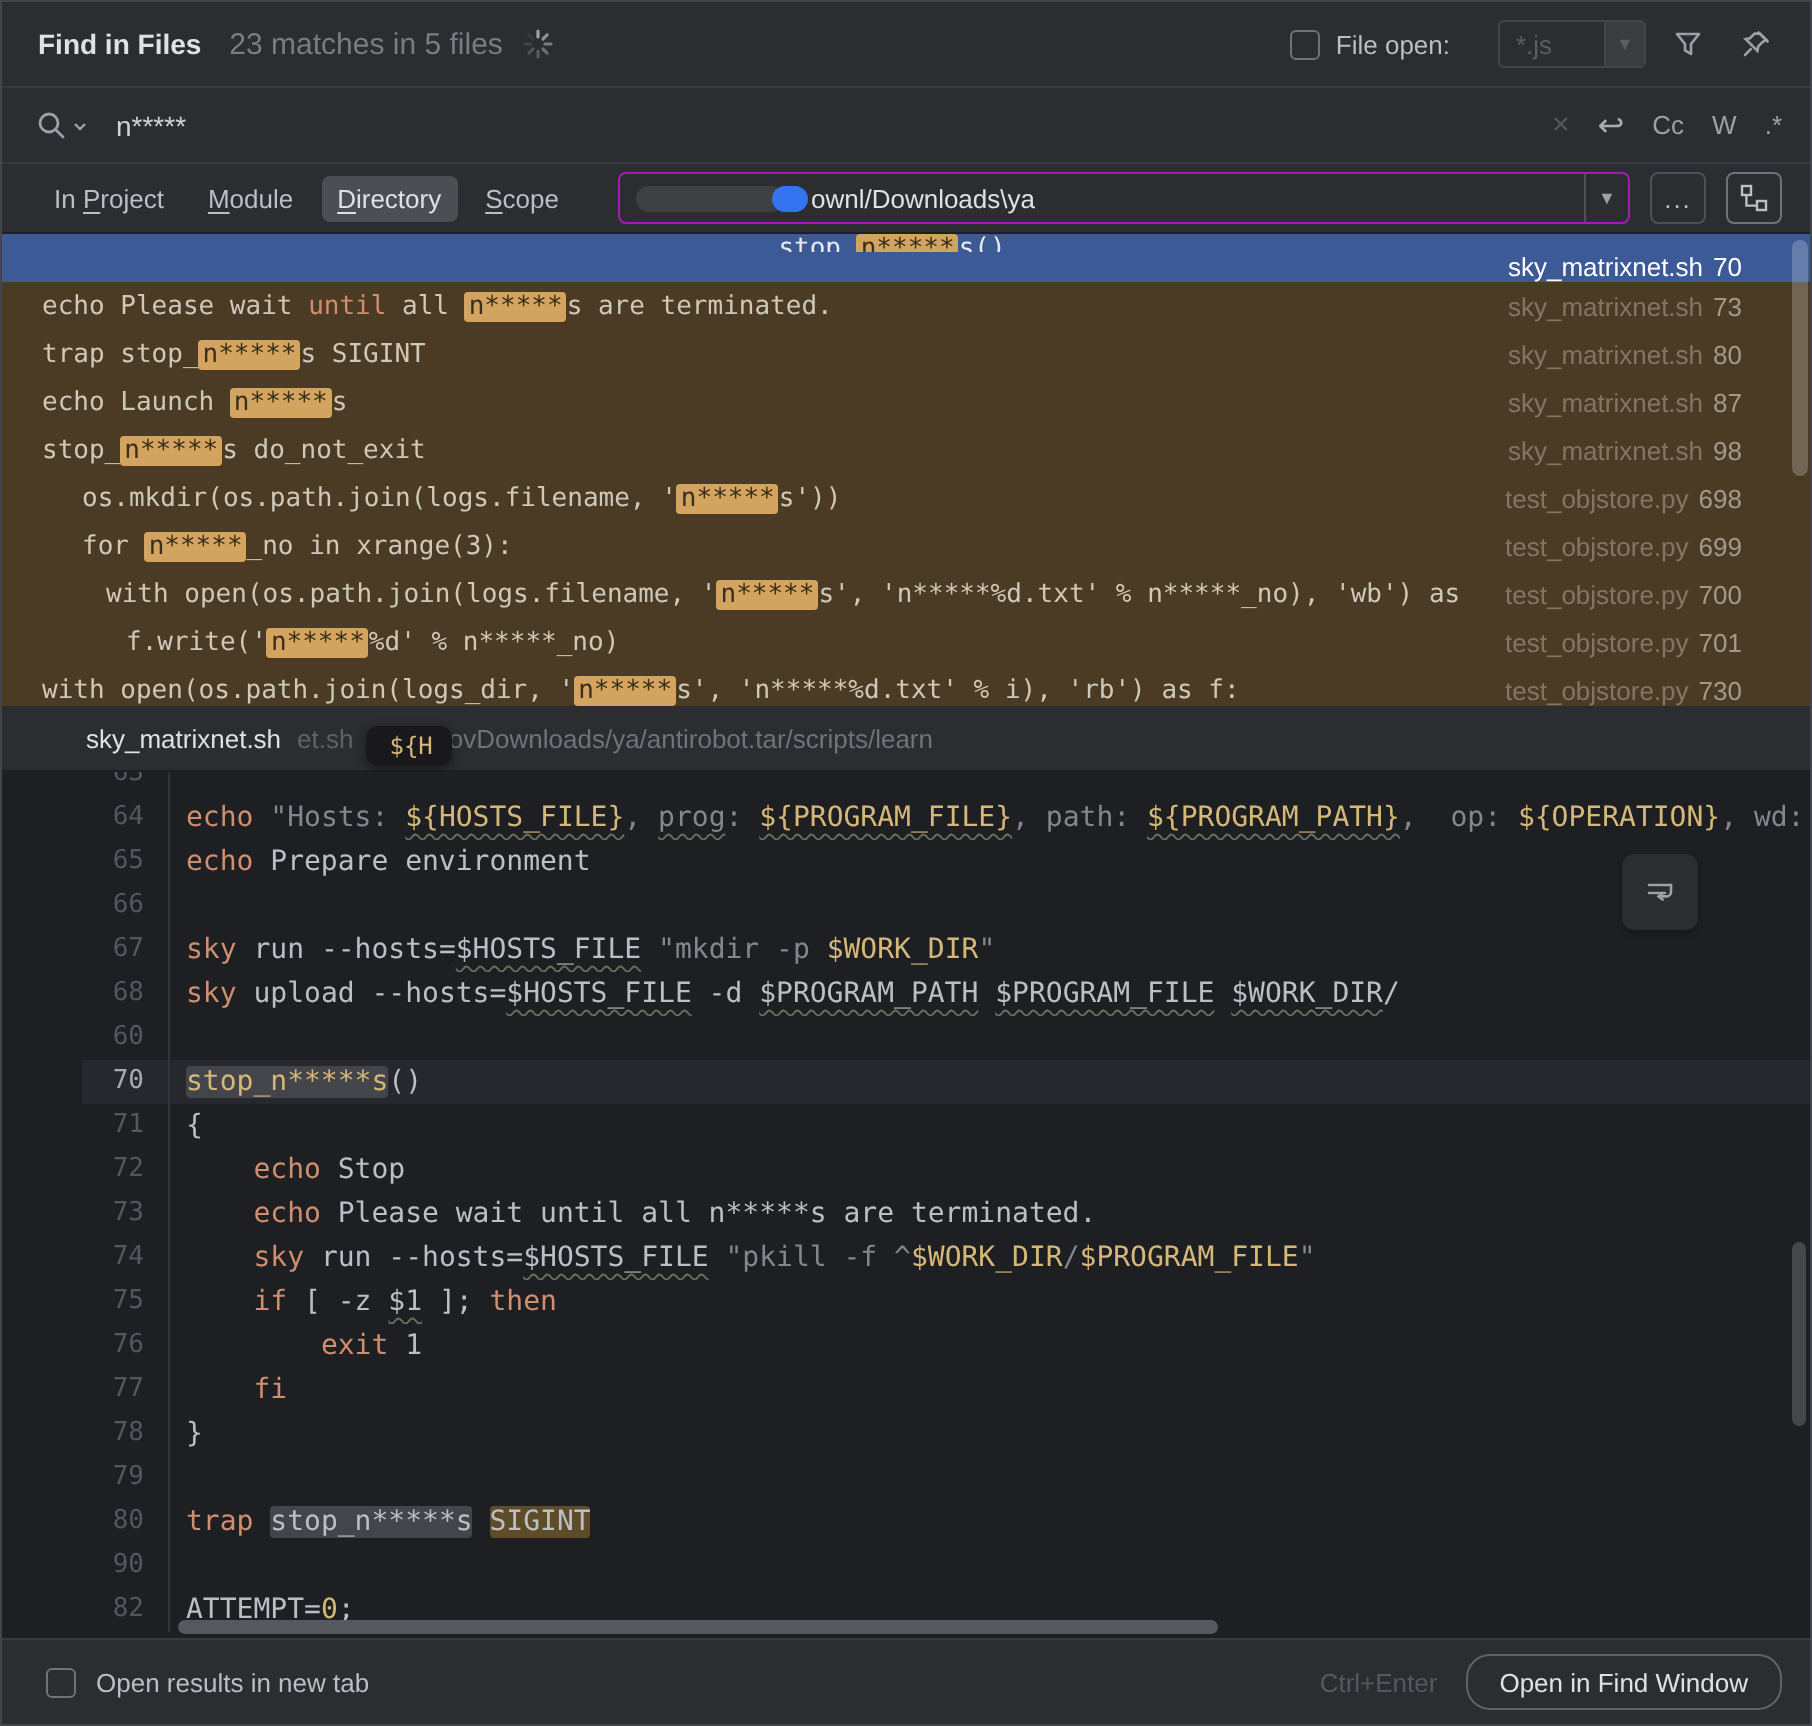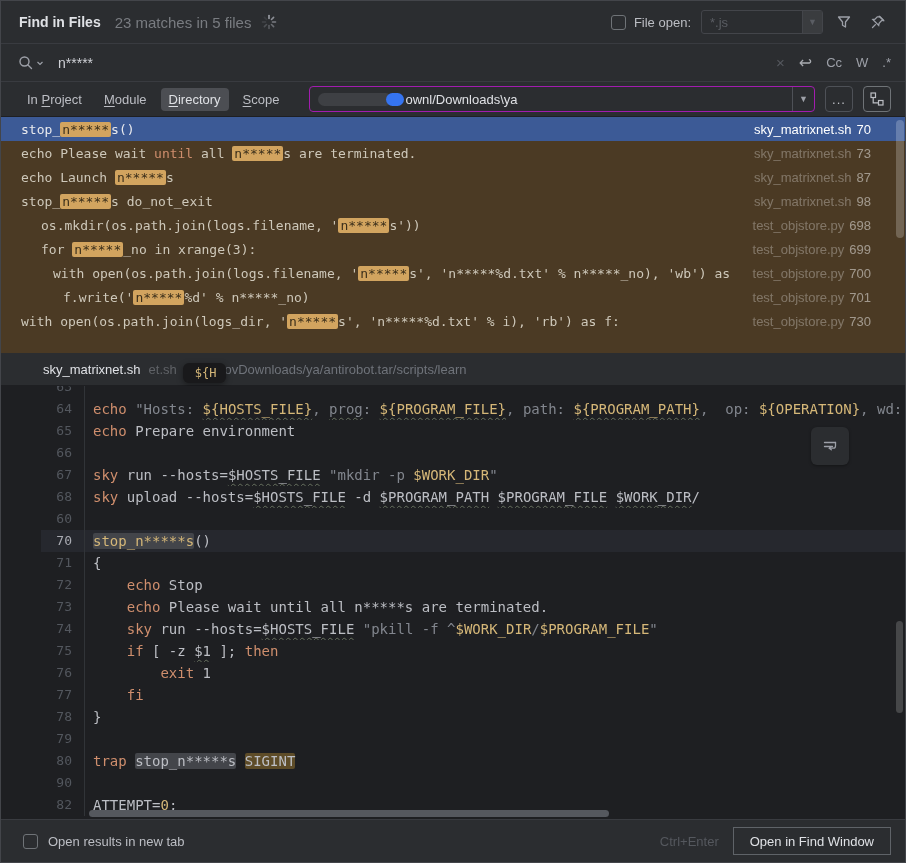--- a/index.html
+++ b/index.html
@@ -8,21 +8,21 @@
   .dialog { position:relative; width:906px; height:863px; background:#2b2d30; border:1px solid #43454a; display:flex; flex-direction:column; }
 
   
   .hdr { height:42px; display:flex; align-items:center; padding:0 14px 0 18px; flex:none; }
   .hdr-title { font-weight:bold; color:#dfe1e5; font-size:14px; }
   .hdr-matches { color:#797c81; font-size:15px; margin-left:14px; }
   .spinner { margin-left:10px; width:16px; height:16px; }
   .hdr-right { margin-left:auto; display:flex; align-items:center; gap:8px; }
   .cb { width:15px; height:15px; border:1.5px solid #6f7377; border-radius:3px; background:transparent; flex:none; }
   .mask-label { color:#bcbec4; }
-  .mask-combo { display:flex; align-items:center; height:24px; border:1px solid #43454a; border-radius:3px; background:#2b2d30; margin-left:2px;gap:48px; }
+  .mask-combo { display:flex; align-items:center; height:24px; border:1px solid #43454a; border-radius:3px; background:#2b2d30; margin-left:16px; }
   .mask-combo .val { width:52px; padding:0 8px; color:#5a5d63; font-size:13px; }
   .mask-combo .arrow { width:20px; height:100%; border-left:1px solid #43454a; display:flex; align-items:center; justify-content:center; color:#5a5d63; font-size:9px; background:#3a3c3f; }
   .icon-btn { width:26px; height:26px; display:flex; align-items:center; justify-content:center; border-radius:4px; }
   .icon-btn svg { display:block; }
 
   
   .search-row { height:38px; display:flex; align-items:center; padding:0 14px 0 16px; border-top:1px solid #393b40; flex:none; }
   .search-glyph { display:flex; align-items:center; gap:1px; margin-right:14px; }
   .search-query { color:#cfd1d6; font-size:14px; flex:1; }
   .search-ctrl { display:flex; align-items:center; gap:14px; color:#9da0a8; font-size:13px; }
@@ -40,21 +40,21 @@
   .redact-smudge { width:74px; height:13px; border-radius:7px; background:rgba(130,134,140,.22); margin-right:-6px; }
   .redact-blue { width:18px; height:13px; border-radius:7px; background:#3574f0; margin-right:1px; }
   .path-combo .arrow { width:22px; align-self:stretch; border-left:1px solid #4e5157; display:flex; align-items:center; justify-content:center; color:#9da0a8; font-size:9px; }
   .browse-btn { width:28px; height:26px; border:1px solid #4e5157; border-radius:4px; display:flex; align-items:center; justify-content:center; color:#bcbec4; letter-spacing:1px; margin-left:6px; }
   .scope-btn { width:28px; height:26px; border:1px solid #6f7377; border-radius:4px; display:flex; align-items:center; justify-content:center; margin-left:6px; }
 
   
   .results { height:236px; background:#4b3a24; position:relative; overflow:hidden; flex:none; }
   .rrow { height:24px; display:flex; align-items:center; padding-right:34px; font-family:"DejaVu Sans Mono", monospace; font-size:13px; color:#cec8ba; white-space:nowrap; }
   .rrow .txt { overflow:hidden; flex:1; }
-  .rrow.sel { background:#3c5a96; color:#e9eaee; }
+  .rrow.sel { background:#3c5a96; color:#e9eaee;flex-direction:column; }
   .rrow .ref { margin-left:auto; font-family:"Liberation Sans", sans-serif; font-size:13px; color:rgba(255,255,255,.30); padding-left:20px; }
   .rrow .ref b { font-weight:normal; color:rgba(255,255,255,.48); margin-left:5px; }
   .rrow.sel .ref, .rrow.sel .ref b { color:#ffffff; }
   .hl { background:#d2a45f; color:#3b2f1b; border-radius:2px; padding:0 2px; }
   .kw-orange { color:#cf8e6d; }
   .results .vsb { position:absolute; right:1px; top:3px; width:8px; height:118px; border-radius:4px; background:rgba(255,255,255,.22); }
 
   
   .pvhdr { height:33px; display:flex; align-items:center; padding:0 14px 0 42px; border-bottom:1px solid #1e1f22; background:#2b2d30; flex:none; position:relative; white-space:nowrap; }
   .pv-file { color:#dfe1e5; font-size:13px; }
@@ -76,21 +76,21 @@
   .bx-brown { background:#5e4c28; border-radius:2px; }
   .softwrap-btn { position:absolute; top:41px; right:56px; width:38px; height:38px; background:#2b2d30; border-radius:6px; display:flex; align-items:center; justify-content:center; box-shadow:0 1px 3px rgba(0,0,0,.35); }
   .editor .vsb { position:absolute; right:2px; top:235px; width:7px; height:92px; border-radius:4px; background:rgba(255,255,255,.18); }
   .editor .hsb { position:absolute; left:88px; bottom:2px; width:520px; height:7px; border-radius:4px; background:#55585e; }
 
   
   .footer { height:43px; display:flex; align-items:center; padding:0 14px 0 22px; border-top:1px solid #393b40; background:#2b2d30; flex:none; }
   .footer .lbl { margin-left:10px; color:#bcbec4; }
   .footer-right { margin-left:auto; display:flex; align-items:center; gap:14px; }
   .shortcut { color:#55585e; }
-  .find-window-btn { height:28px; padding:0 16px; border:1px solid #5f6368; border-radius:0; background:transparent; color:#dfe1e5; font-size:13px; display:flex; align-items:center; }
+  .find-window-btn { height:28px; padding:0 16px; border:1px solid #5f6368; border-radius:12px; background:transparent; color:#dfe1e5; font-size:13px; display:flex; align-items:center; }
 </style>
 </head>
 <body>
 
 <div class="dialog">
 
   <div class="hdr">
     <span class="hdr-title">Find in Files</span>
     <span class="hdr-matches">23 matches in 5 files</span>
     <svg class="spinner" viewBox="0 0 16 16">
@@ -178,20 +178,24 @@
 
   <div class="results" id="results-list">
     <div class="vsb"></div>
   <div class="rrow sel" style="padding-left: 20px;">
         <span class="txt"><span>stop_</span><span class="hl">n*****</span><span>s()</span></span>
         <span class="ref">sky_matrixnet.sh<b>70</b></span>
       </div>
       <div class="rrow" style="padding-left: 20px;">
         <span class="txt"><span>echo Please wait </span><span class="kw-orange">until</span><span> all </span><span class="hl">n*****</span><span>s are terminated.</span></span>
         <span class="ref">sky_matrixnet.sh<b>73</b></span>
+      </div>
+      <div class="rrow" style="padding-left: 20px;">
+        <span class="txt"><span>trap stop_</span><span class="hl">n*****</span><span>s SIGINT</span></span>
+        <span class="ref">sky_matrixnet.sh<b>80</b></span>
       </div>
       <div class="rrow" style="padding-left: 20px;">
         <span class="txt"><span>echo Launch </span><span class="hl">n*****</span><span>s</span></span>
         <span class="ref">sky_matrixnet.sh<b>87</b></span>
       </div>
       <div class="rrow" style="padding-left: 20px;">
         <span class="txt"><span>stop_</span><span class="hl">n*****</span><span>s do_not_exit</span></span>
         <span class="ref">sky_matrixnet.sh<b>98</b></span>
       </div>
       <div class="rrow" style="padding-left: 40px;">

